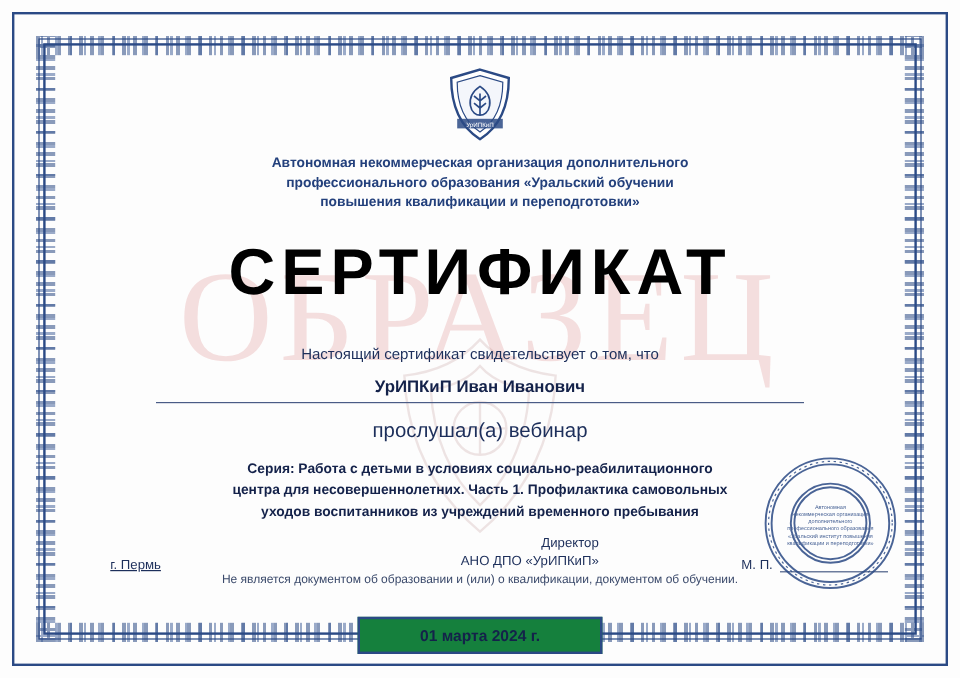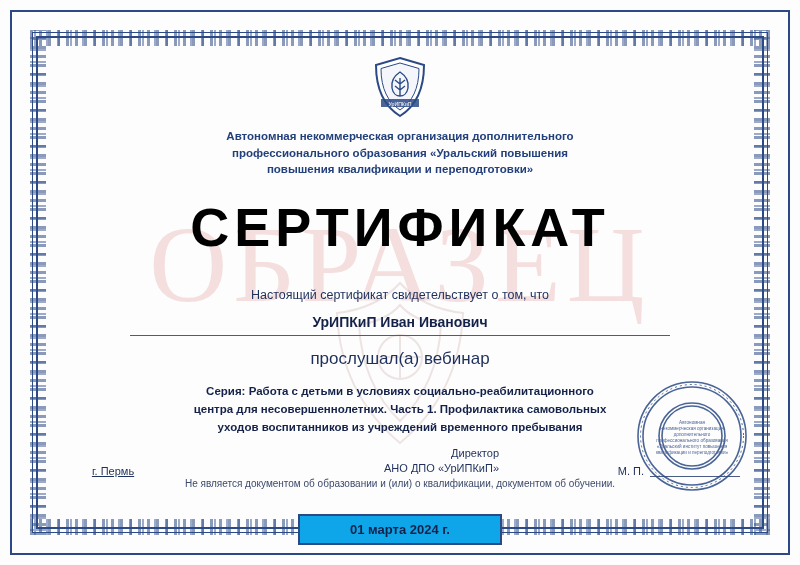--- a/index.html
+++ b/index.html
@@ -222,21 +222,21 @@
     color: #3b4a6b;
   }
 
   .date-box {
     position: absolute;
     left: 50%;
     transform: translateX(-50%);
     top: 468px;
     width: 200px;
     border: 2px solid #2b4a85;
-    background: #0ea5e9;
+    background: #15803d;
     padding: 6px 0;
     font-size: 13px;
     font-weight: bold;
     color: #14224a;
   }
 </style>
 </head>
 <body>
 
 <div class="certificate">
@@ -271,21 +271,21 @@
           <path d="M28 16 C22 20 19 26 20 32 C21 38 25 40 28 40 C31 40 35 38 36 32 C37 26 34 20 28 16 Z"></path>
           <path d="M28 22 L28 40 M28 28 L23 24 M28 28 L33 24 M28 34 L23 30 M28 34 L33 30"></path>
         </g>
         <rect x="9" y="43" width="38" height="8" fill="#2b4a85" opacity=".85"></rect>
         <text x="28" y="49.6" text-anchor="middle" font-size="5.2" fill="#ffffff" font-family="Liberation Sans, sans-serif">УрИПКиП</text>
       </svg>
     </div>
 
     <div class="org-name">
       <div>Автономная некоммерческая организация дополнительного</div>
-      <div>профессионального образования «Уральский повышения</div>
+      <div>профессионального образования «Уральский обучении</div>
       <div>повышения квалификации и переподготовки»</div>
     </div>
 
     <div class="title">СЕРТИФИКАТ</div>
 
     <div class="subtitle">Настоящий сертификат свидетельствует о том, что</div>
 
     <div class="holder-wrap">
       <div class="holder-name">УрИПКиП Иван Иванович</div>
       <div class="holder-rule"></div>

